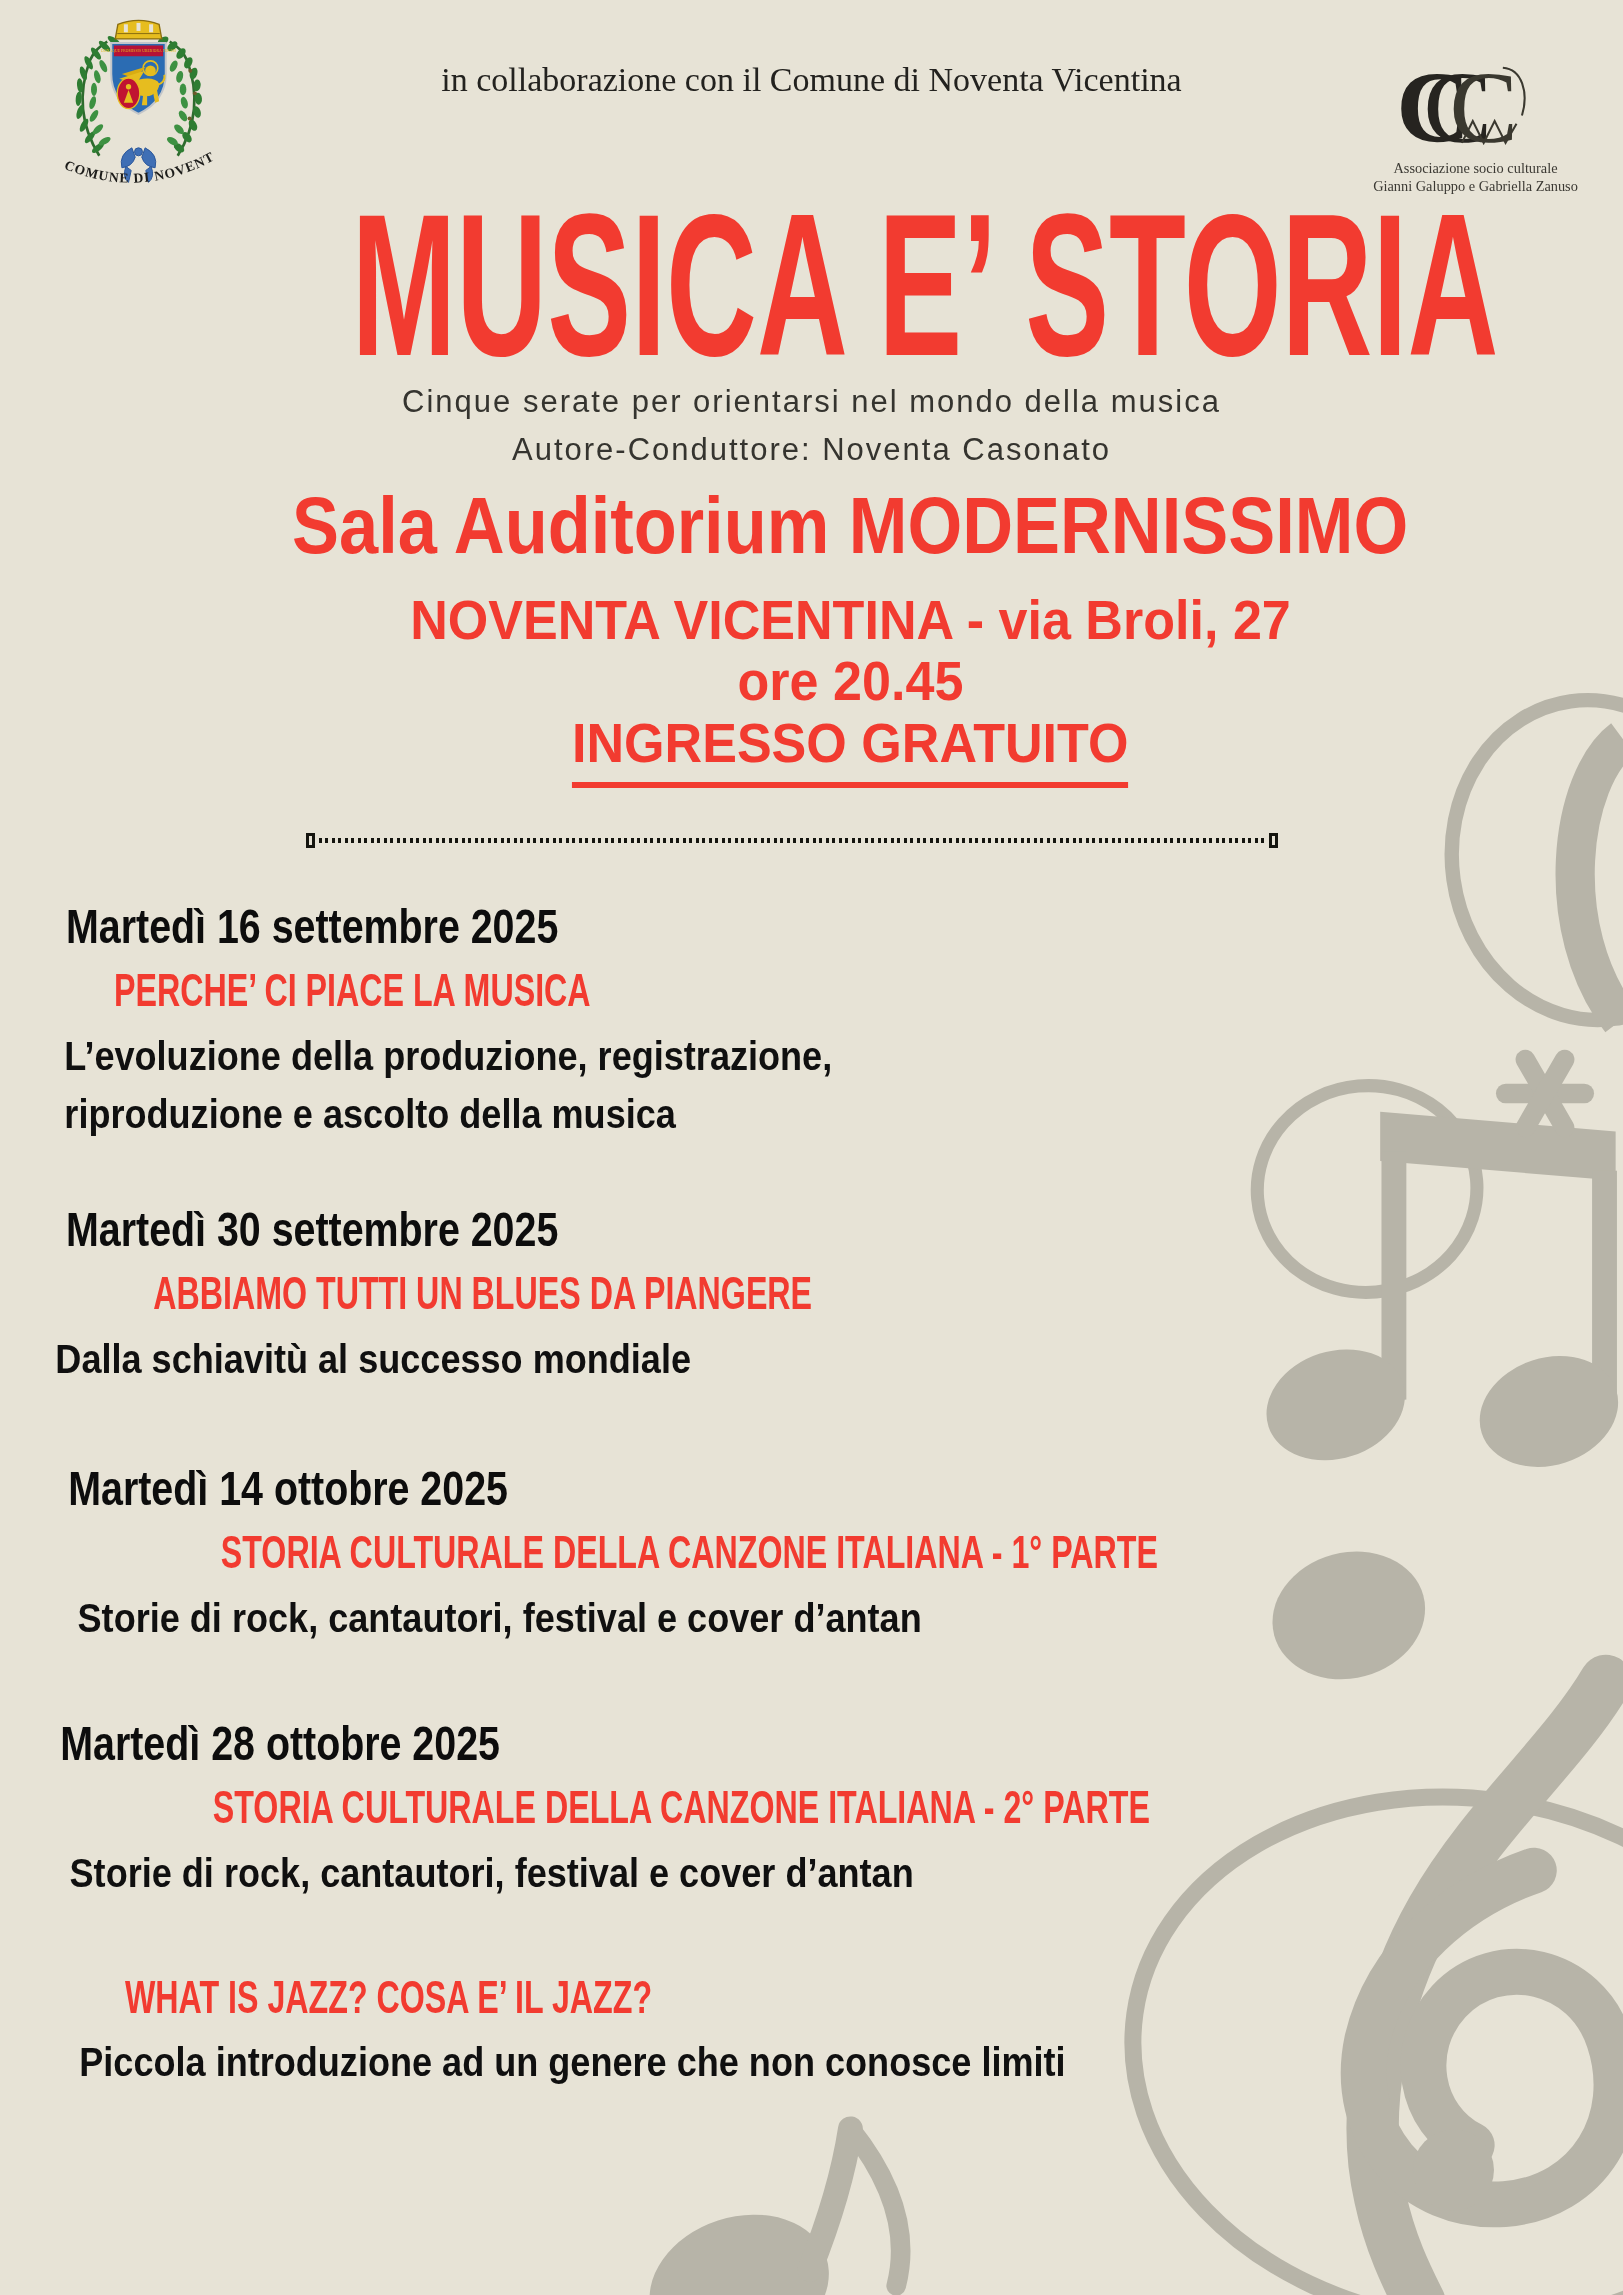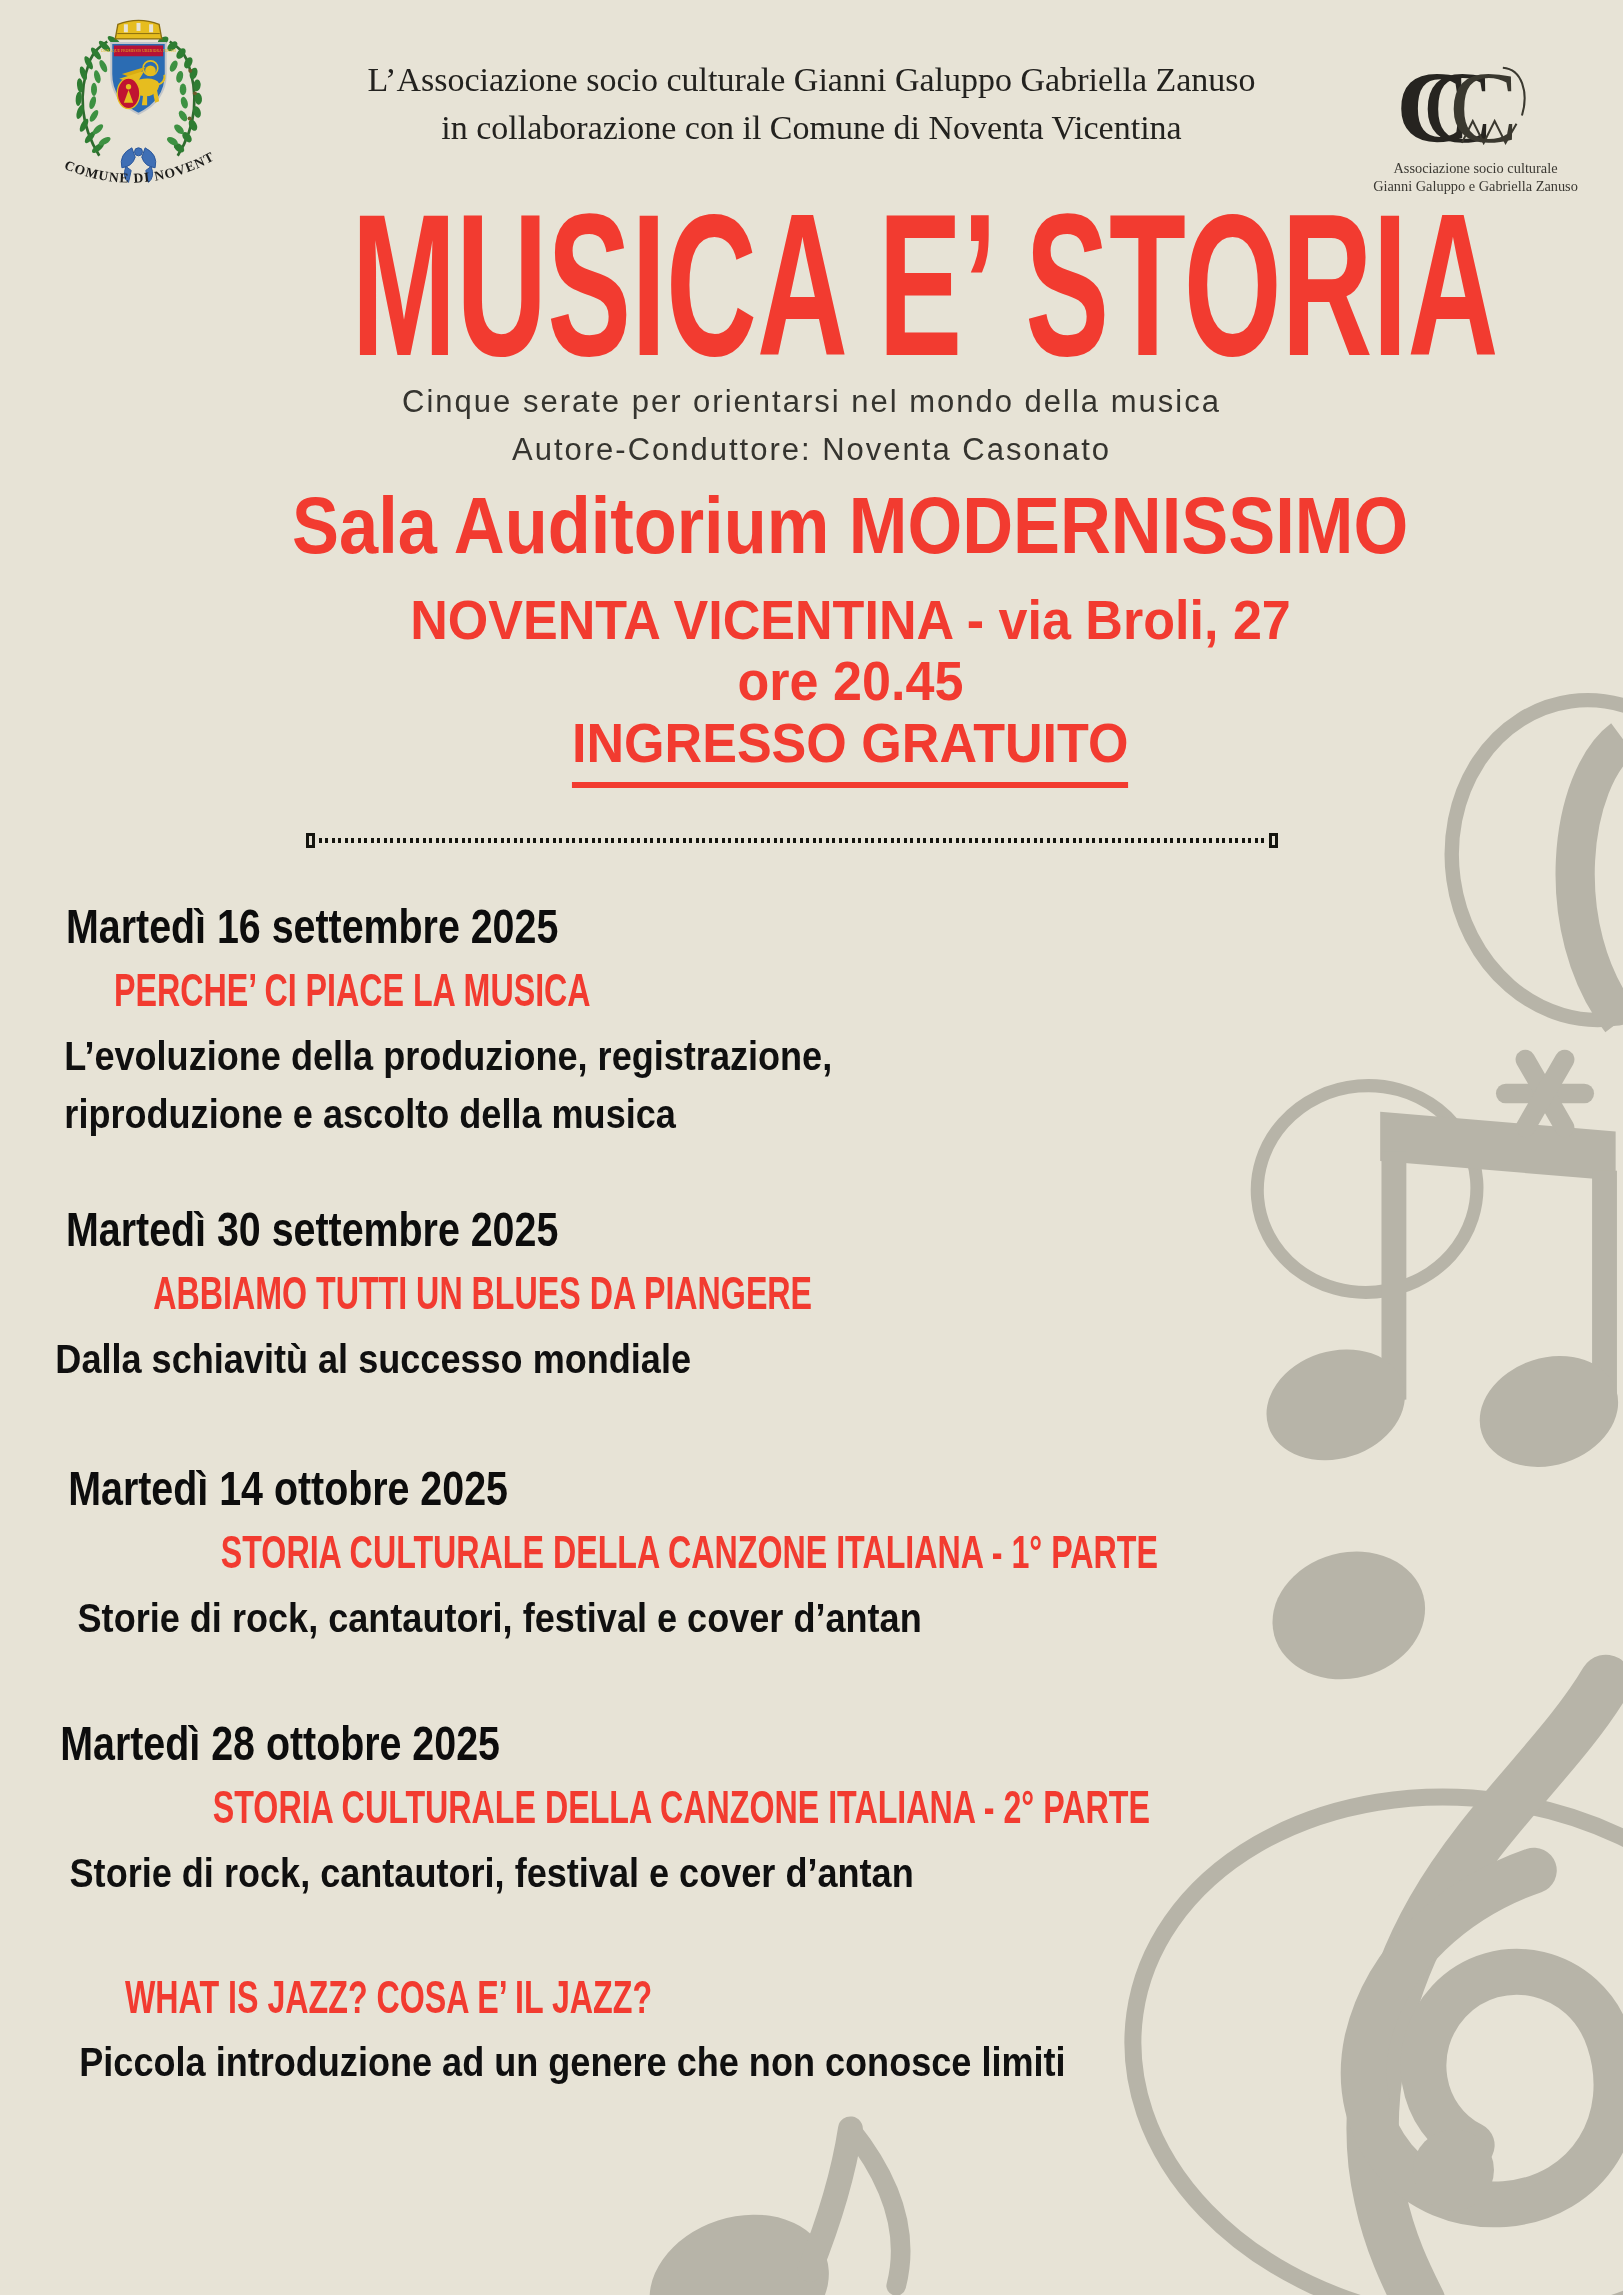--- a/index.html
+++ b/index.html
@@ -96,21 +96,20 @@
     </g>
 
     <g fill="#b7b4a8" stroke="none">
       <ellipse cx="1130" cy="3495" rx="140" ry="105" transform="rotate(-18 1130 3495)"></ellipse>
       <path d="M 1238 3470 C 1270 3390 1290 3320 1300 3255" fill="none" stroke="#b7b4a8" stroke-width="38" stroke-linecap="round"></path>
       <path d="M 1300 3255 C 1360 3330 1392 3410 1370 3495" fill="none" stroke="#b7b4a8" stroke-width="30" stroke-linecap="round"></path>
     </g>
   </svg>
 
   <div id="header-text" class="abs centered z1">
-    <div>L’Associazione socio culturale Gianni Galuppo Gabriella Zanuso</div>
     <div>in collaborazione con il Comune di Noventa Vicentina</div>
   </div>
 
   <svg id="municipal-logo" class="abs z1" viewBox="0 0 250 280" width="167" height="186">
 
     <g>
       <path d="M 66 218 Q 24 150 52 74 Q 60 56 78 46" fill="none" stroke="#2e6b2e" stroke-width="4"></path>
       <path d="M 184 218 Q 226 150 198 74 Q 190 56 172 46" fill="none" stroke="#2e6b2e" stroke-width="4"></path>
       <g fill="#2e7d32">
         <ellipse cx="64" cy="206" rx="11" ry="4.5" transform="rotate(-38 64 206)"></ellipse>

